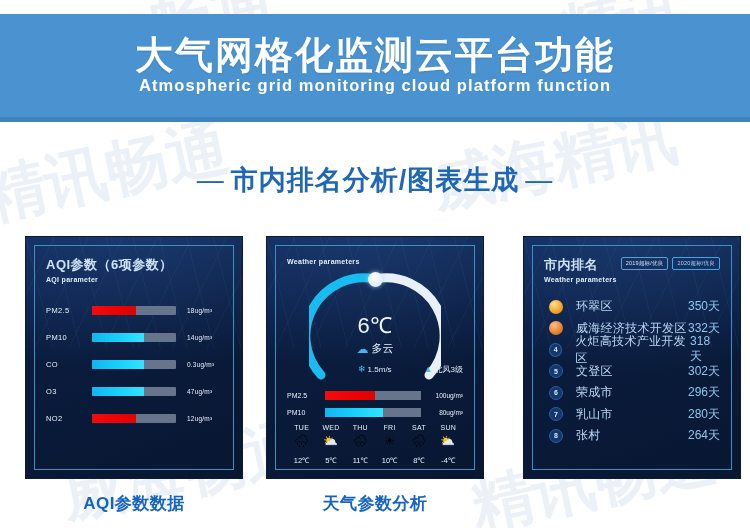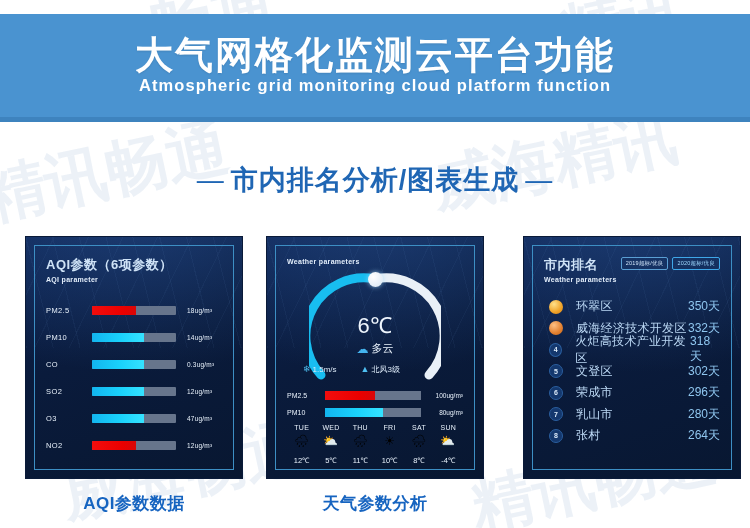--- a/index.html
+++ b/index.html
@@ -133,21 +133,21 @@
     color: #eef5fd; font-size: 22px; letter-spacing: .5px;
   }
   .gauge-cond {
     position: absolute; left: 0; right: 0; top: 70px; text-align: center;
     color: #eaf3fc; font-size: 11px;
     display: flex; align-items: center; justify-content: center; gap: 3px;
   }
   .cloud-ic { font-size: 12px; color: #44b4ef; }
   .gauge-meta {
     position: absolute; left: 16px; right: 0; top: 93px;
-    display: flex; justify-content: flex-start; gap: 24px;
+    display: flex; justify-content: flex-end; gap: 32px;
     color: #dceaf8; font-size: 8px;
   }
   .gauge-meta span.ic { color: #4fc0f2; font-size: 9px; margin-right: 2px; }
 
   
   .wbar-row { display: flex; align-items: center; height: 17px; }
   .wbar-name { width: 38px; color: #e8f1fb; font-size: 7px; }
   .wbar { position: relative; width: 96px; height: 9px; background: #67758c; overflow: hidden; }
   .wbar .fill { position: absolute; left: 0; top: 0; bottom: 0; }
   .wbar-val { flex: 1; text-align: right; color: #e8f1fb; font-size: 6.5px; }
@@ -238,27 +238,20 @@
                 <div class="fill cyan" style="width:62%"></div>
               </div>
               <div class="aqi-val">14ug/m³</div>
             </div>
             <div class="aqi-row">
               <div class="aqi-name">CO</div>
               <div class="bar">
                 <div class="fill cyan" style="width:62%"></div>
               </div>
               <div class="aqi-val">0.3ug/m³</div>
-            </div>
-            <div class="aqi-row">
-              <div class="aqi-name">SO2</div>
-              <div class="bar">
-                <div class="fill cyan" style="width:62%"></div>
-              </div>
-              <div class="aqi-val">12ug/m³</div>
             </div>
             <div class="aqi-row">
               <div class="aqi-name">O3</div>
               <div class="bar">
                 <div class="fill cyan" style="width:62%"></div>
               </div>
               <div class="aqi-val">47ug/m³</div>
             </div>
             <div class="aqi-row">
               <div class="aqi-name">NO2</div>

